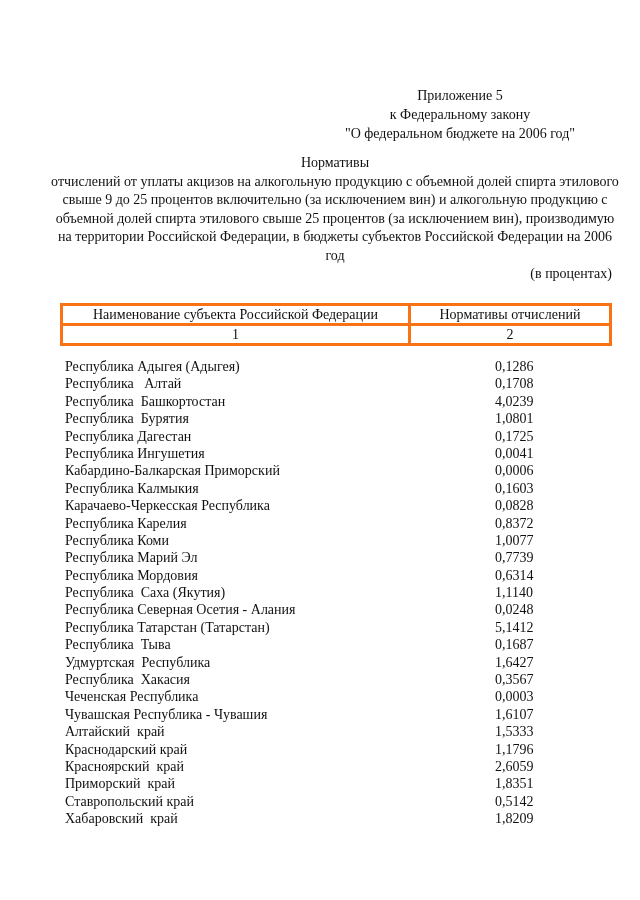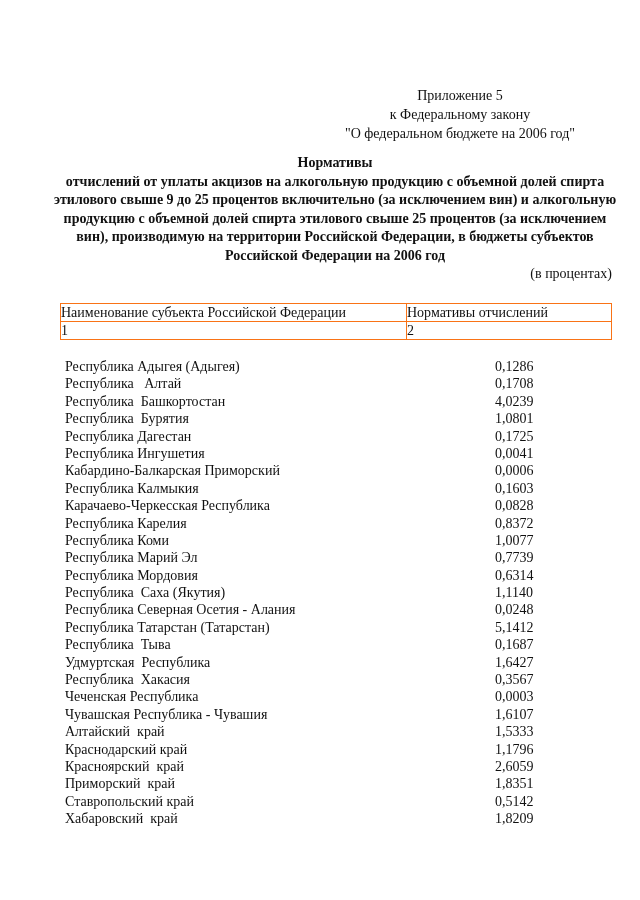--- a/index.html
+++ b/index.html
@@ -1,22 +1,22 @@
 <!DOCTYPE html>
 <html><head>
 <meta charset="utf-8">
 <style>
   html, body { margin:0; padding:0; background:#fff; }
   body { width:640px; height:900px; position:relative; overflow:hidden; font-family:"Liberation Serif", serif; color:#111; }
   .annex { position:absolute; top:86px; left:300px; width:320px; text-align:center; font-size:14px; line-height:19px; }
   .annex div { white-space:nowrap;font-family:Liberation Serif, serif; }
-  .title { position:absolute; top:154px; left:50px; width:570px; text-align:center; font-weight:bold; font-size:14px; line-height:18.6px; }
+  .title { position:absolute; top:154px; left:50px; width:570px; text-align:center; font-weight:normal; font-size:14px; line-height:18.6px; }
   .units { position:absolute; top:266px; right:28px; font-size:14px; }
   table.hdr { position:absolute; top:303px; left:60px; width:552px; border-collapse:collapse; font-size:14px; }
-  table.hdr td { border:1px solid #f97316; padding:0; height:17px; line-height:17px; }
+  table.hdr td { border:3px solid #f97316; text-align:center; padding:0; height:17px; line-height:17px; }
   table.hdr td.c1 { width:345px; }
   .rows { position:absolute; top:358px; left:65px; width:560px; font-size:14px; }
   .row { display:flex; height:17.4px; line-height:17.4px; }
   .row .name { width:430px; white-space:pre; }
   .row .val { width:80px; }
 </style>
 </head>
 <body>
 
 <div class="annex">

